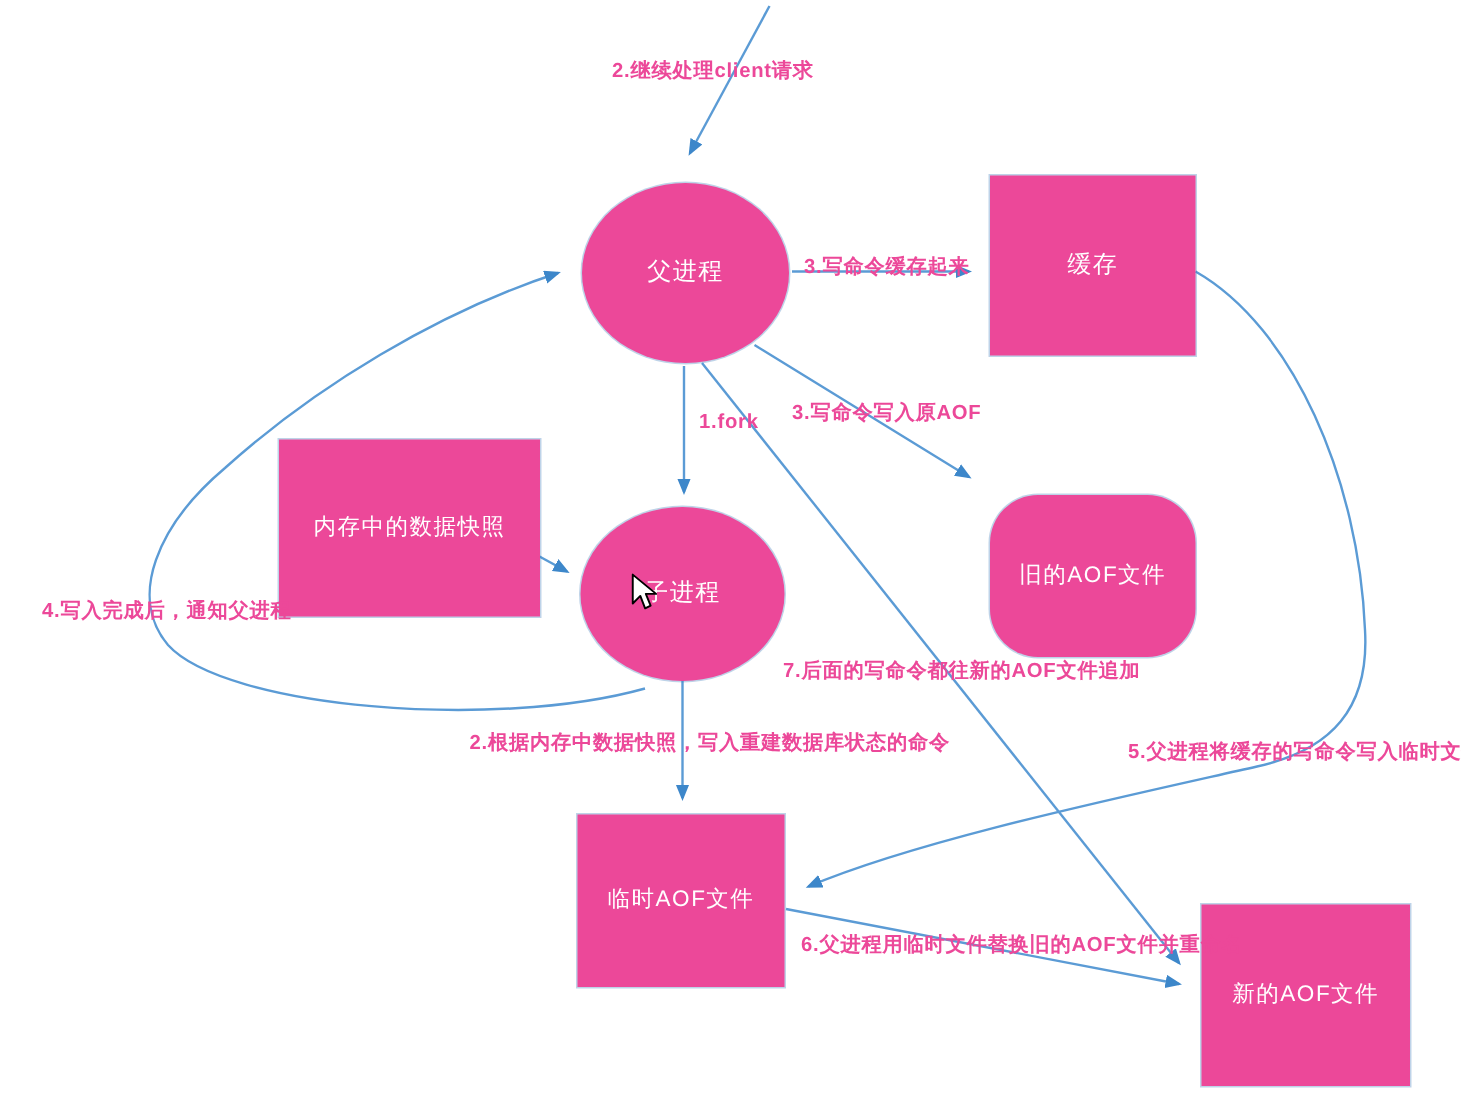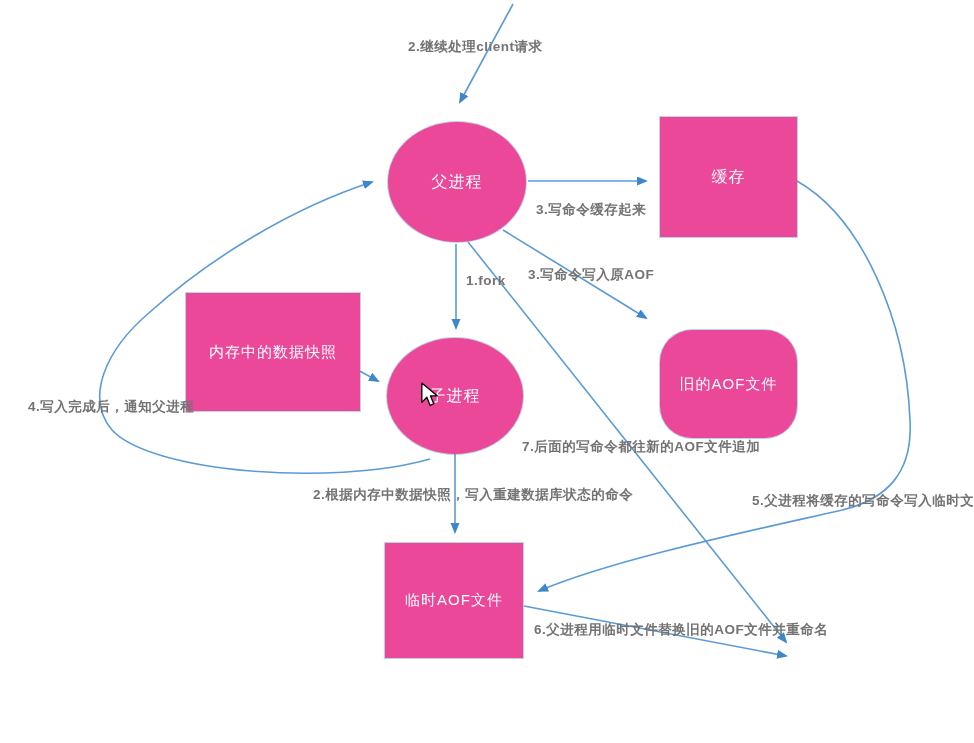--- a/index.html
+++ b/index.html
@@ -5,21 +5,21 @@
   html,body{margin:0;padding:0;background:#ffffff;}
   body{width:974px;height:743px;position:relative;overflow:hidden;
        font-family:"Liberation Sans", sans-serif;}
   .canvas{position:absolute;left:0;top:0;width:974px;height:743px;background:#fff;}
   svg.wires{position:absolute;left:0;top:0;width:974px;height:743px;}
   .node{position:absolute;display:flex;align-items:center;justify-content:center;
         background:#ec4899;color:#fff;text-align:center;
         font-size:16px;letter-spacing:1px;box-shadow:0 0 0 1px rgba(70,130,190,.35);}
   .node.ellipse{border-radius:50%;}
   .node .nlabel{padding:0 6px;line-height:1.25;}
-  .elabel{position:absolute;white-space:nowrap;color:#737373;font-size:13.5px;
+  .elabel{position:absolute;white-space:nowrap;color:#ec4899;font-size:13.5px;
           font-weight:bold;letter-spacing:.5px;}
   .cursor{position:absolute;width:22px;height:26px;}
 </style>
 </head>
 <body>
 
 <div class="canvas">
 
   <svg class="wires" viewBox="0 0 974 743">
     <defs>
@@ -58,23 +58,26 @@
   </div>
 
   <div class="node" style="left:660px;top:330px;width:137px;height:108px;font-size:15px;border-radius:32px;">
     <span class="nlabel">旧的AOF文件</span>
   </div>
 
   <div class="node" style="left:385px;top:543px;width:138px;height:115px;font-size:15px;">
     <span class="nlabel">临时AOF文件</span>
   </div>
 
+  <div class="node" style="left:801px;top:603px;width:139px;height:121px;font-size:15px;">
+    <span class="nlabel">新的AOF文件</span>
+  </div>
 
   <div class="elabel" style="left:408px;top:38px;">2.继续处理client请求</div>
-  <div class="elabel" style="left:536px;top:169px;margin-top:32px;">3.写命令缓存起来</div>
+  <div class="elabel" style="left:536px;top:169px;">3.写命令缓存起来</div>
   <div class="elabel" style="left:436px;top:273px;margin-left:30px;">1.fork</div>
   <div class="elabel" style="left:528px;top:266px;">3.写命令写入原AOF</div>
   <div class="elabel" style="left:28px;top:398px;">4.写入完成后，通知父进程</div>
   <div class="elabel" style="left:522px;top:438px;">7.后面的写命令都往新的AOF文件追加</div>
   <div class="elabel" style="left:313px;top:486px;">2.根据内存中数据快照，写入重建数据库状态的命令</div>
   <div class="elabel" style="left:752px;top:492px;">5.父进程将缓存的写命令写入临时文件</div>
   <div class="elabel" style="left:534px;top:621px;">6.父进程用临时文件替换旧的AOF文件并重命名</div>
 
   <svg class="cursor" style="left:420px;top:382px;" viewBox="0 0 24 28">
     <path d="M2,1 L2,22 L7.5,16.5 L11,25.5 L15,23.5 L11.5,15 L19,15 Z" fill="#ffffff" stroke="#000000" stroke-width="1.4" stroke-linejoin="round"></path>

